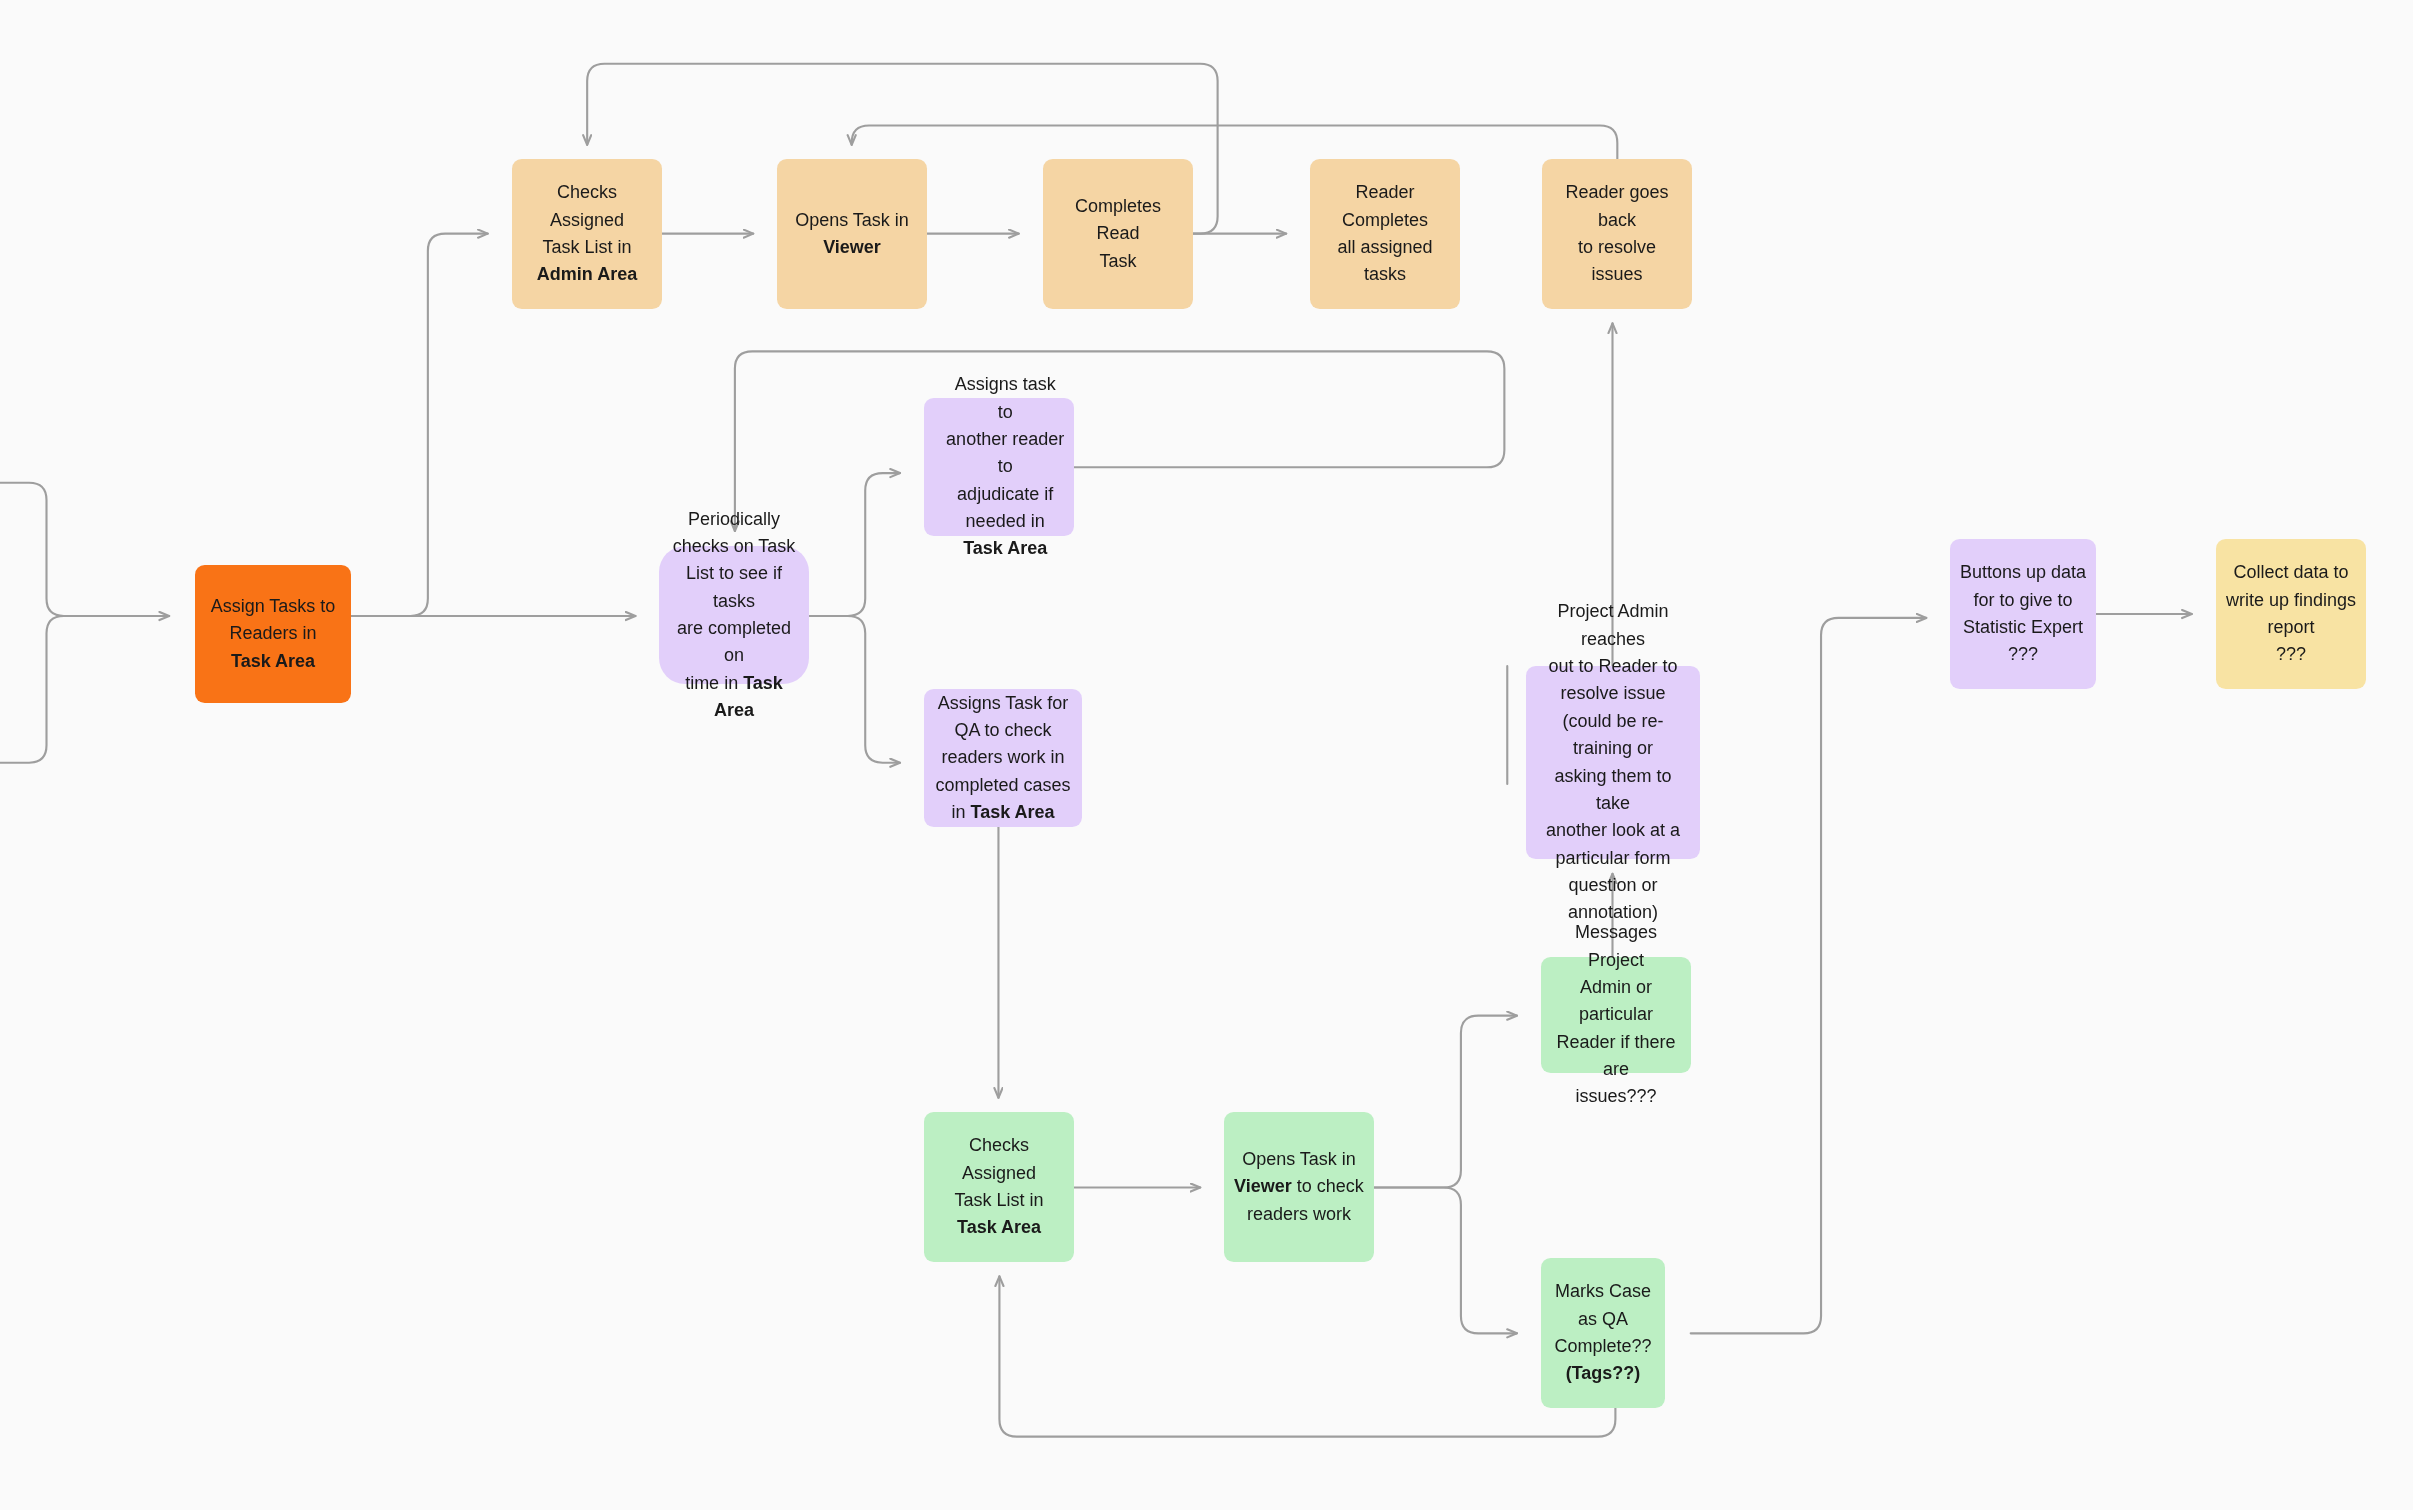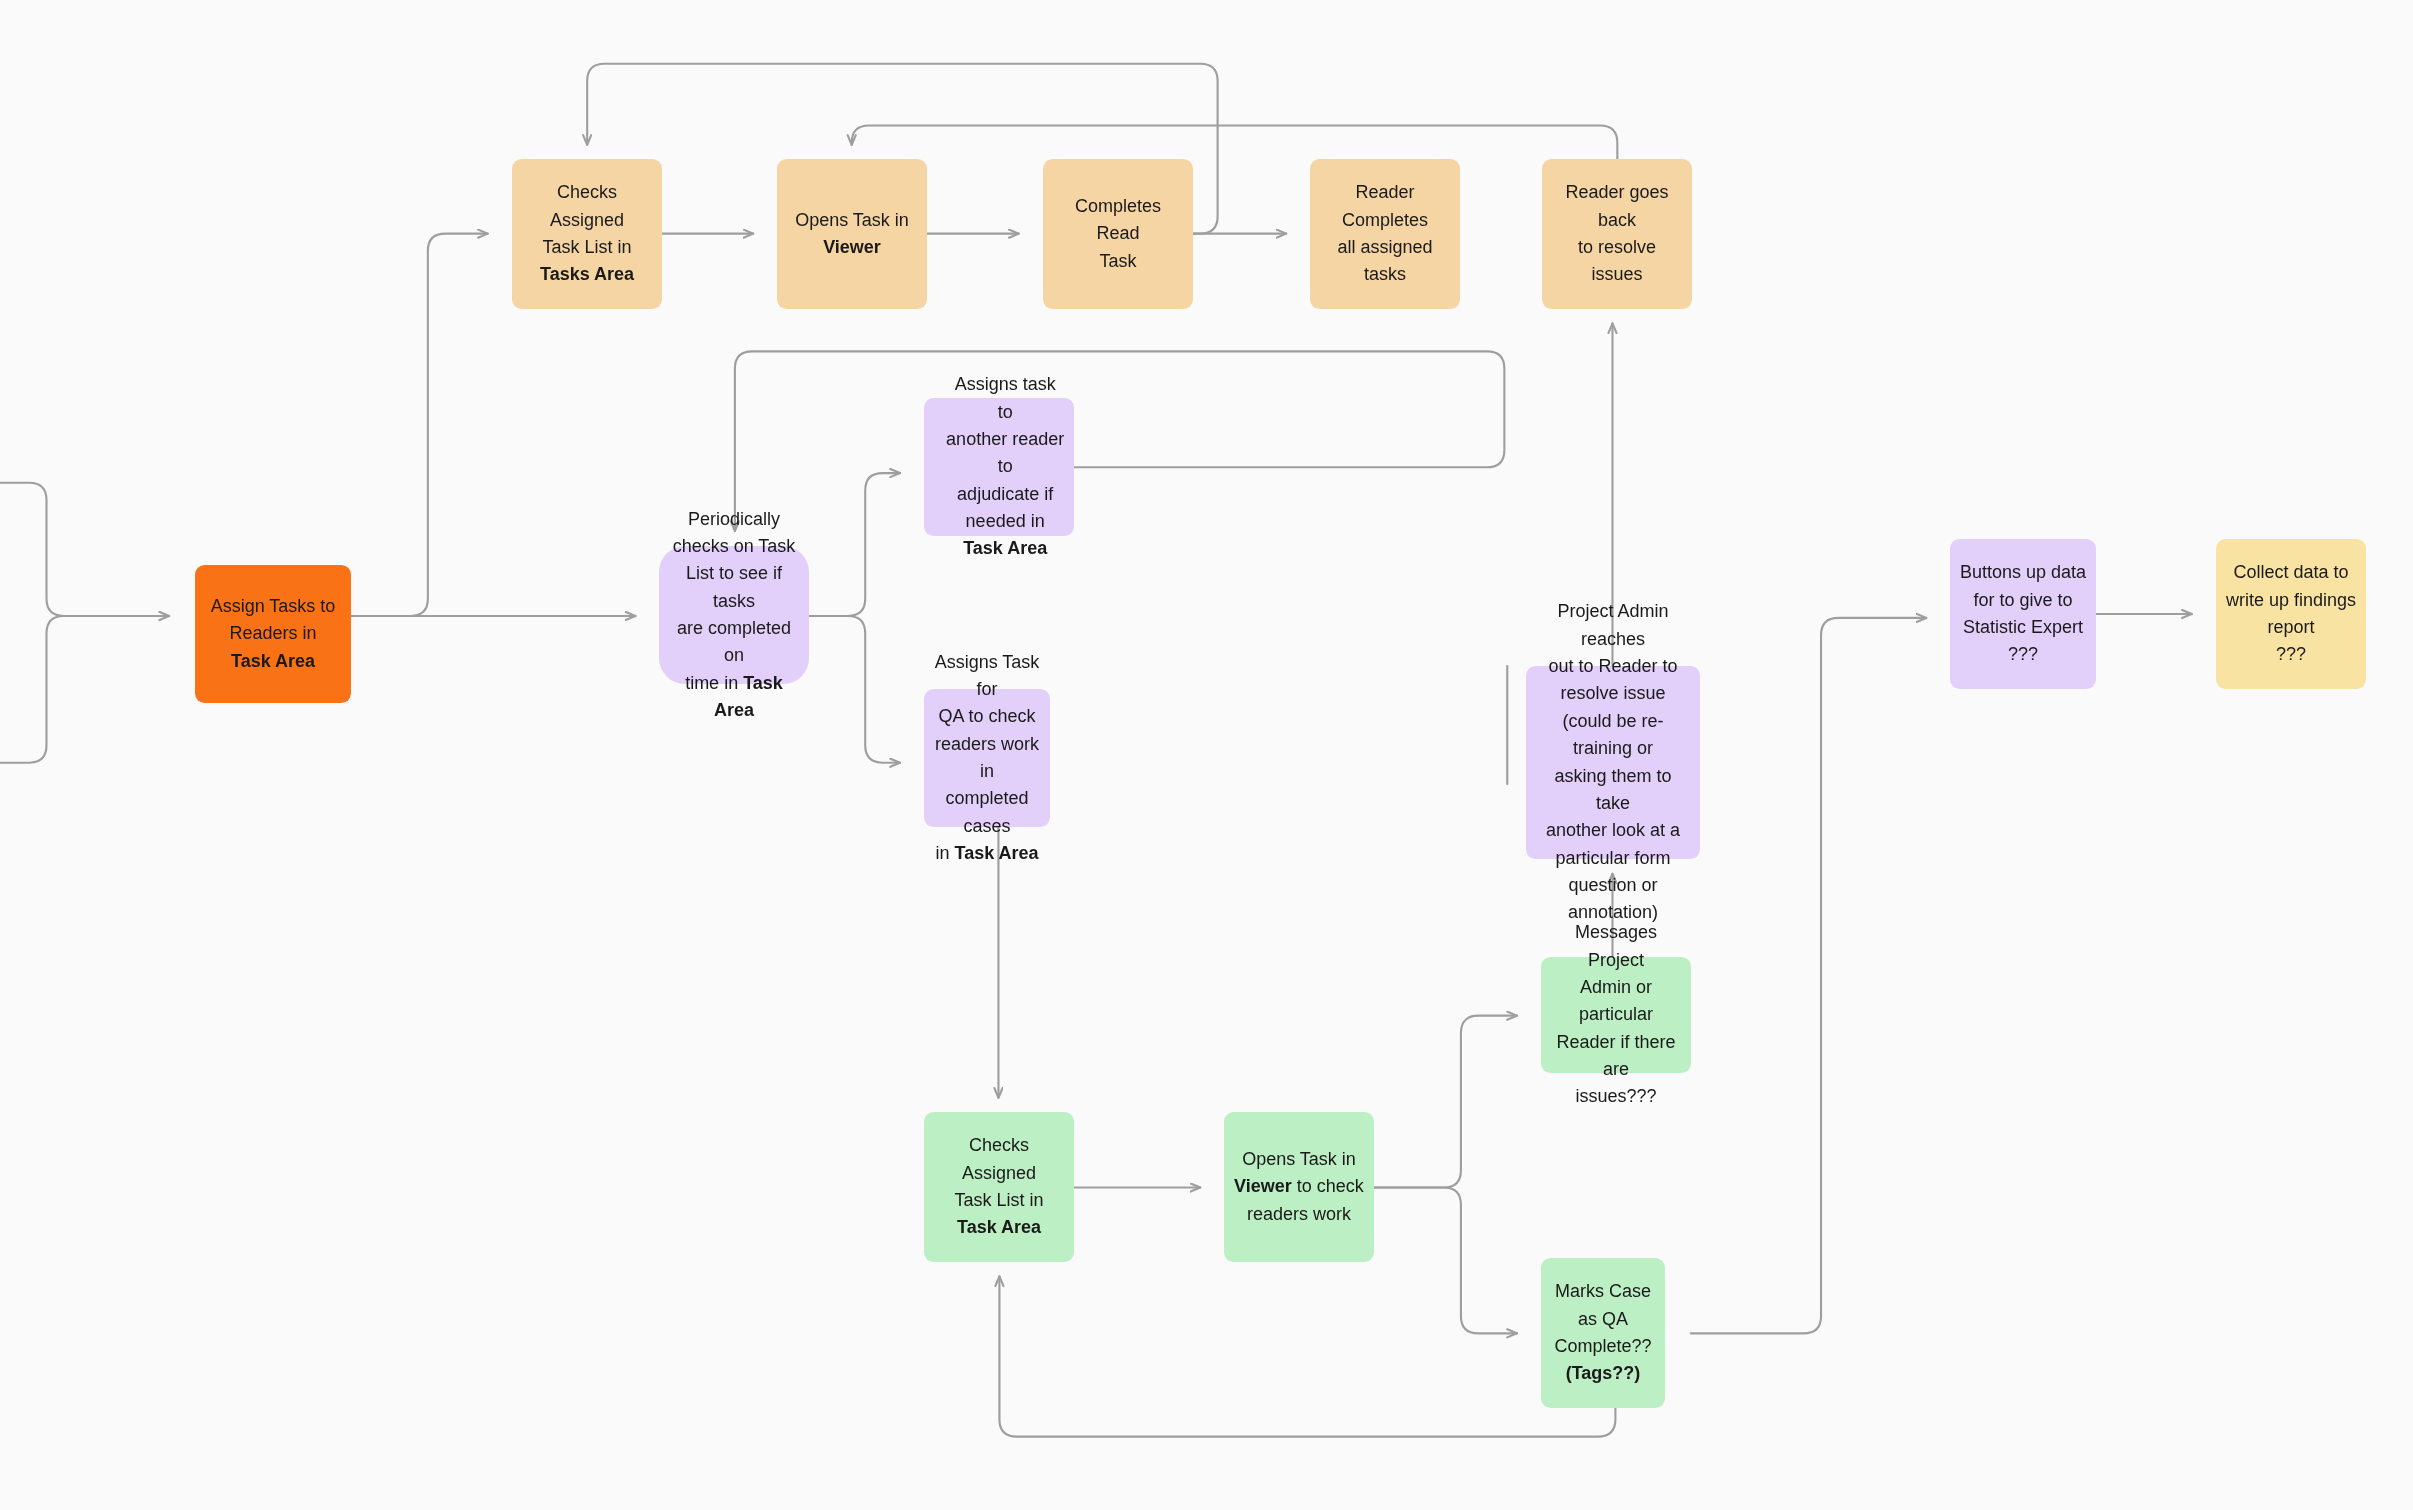--- a/index.html
+++ b/index.html
@@ -82,21 +82,21 @@
       <path d="M 1673,1458 L 1673,1470 Q 1673,1488 1655,1488 L 1053,1488 Q 1035,1488 1035,1470 L 1035,1322" marker-end="url(#ah)"></path>
 
       <path d="M 2171,636 L 2270,636" marker-end="url(#ah)"></path>
     </g>
   </svg>
 
   <div class="node" style="left: 512px; top: 159px; width: 150px; height: 150px; background: rgb(245, 213, 164);">
       <div class="txt">
         <div>Checks Assigned</div>
         <div>Task List in</div>
-        <div><b>Tasks Area</b></div>
+        <div><b>Admin Area</b></div>
       </div>
     </div>
   <div class="node" style="left: 777px; top: 159px; width: 150px; height: 150px; background: rgb(245, 213, 164);">
       <div class="txt">
         <div>Opens Task in</div>
         <div><b>Viewer</b></div>
       </div>
     </div>
   <div class="node" style="left: 1043px; top: 159px; width: 150px; height: 150px; background: rgb(245, 213, 164);">
       <div class="txt">
@@ -134,21 +134,21 @@
     </div>
   <div class="node" style="left: 924px; top: 398px; width: 150px; height: 138px; background: rgb(226, 207, 250); padding-left: 22px;">
       <div class="txt">
         <div>Assigns task to</div>
         <div>another reader to</div>
         <div>adjudicate if</div>
         <div>needed in</div>
         <div><b>Task Area</b></div>
       </div>
     </div>
-  <div class="node" style="left: 924px; top: 689px; width: 126px; height: 138px; background: rgb(226, 207, 250);">
+  <div class="node" style="left: 924px; top: 689px; width: 158px; height: 138px; background: rgb(226, 207, 250);">
       <div class="txt">
         <div>Assigns Task for</div>
         <div>QA to check</div>
         <div>readers work in</div>
         <div>completed cases</div>
         <div>in <b>Task Area</b></div>
       </div>
     </div>
   <div class="node" style="left: 1526px; top: 666px; width: 174px; height: 193px; background: rgb(226, 207, 250);">
       <div class="txt">

